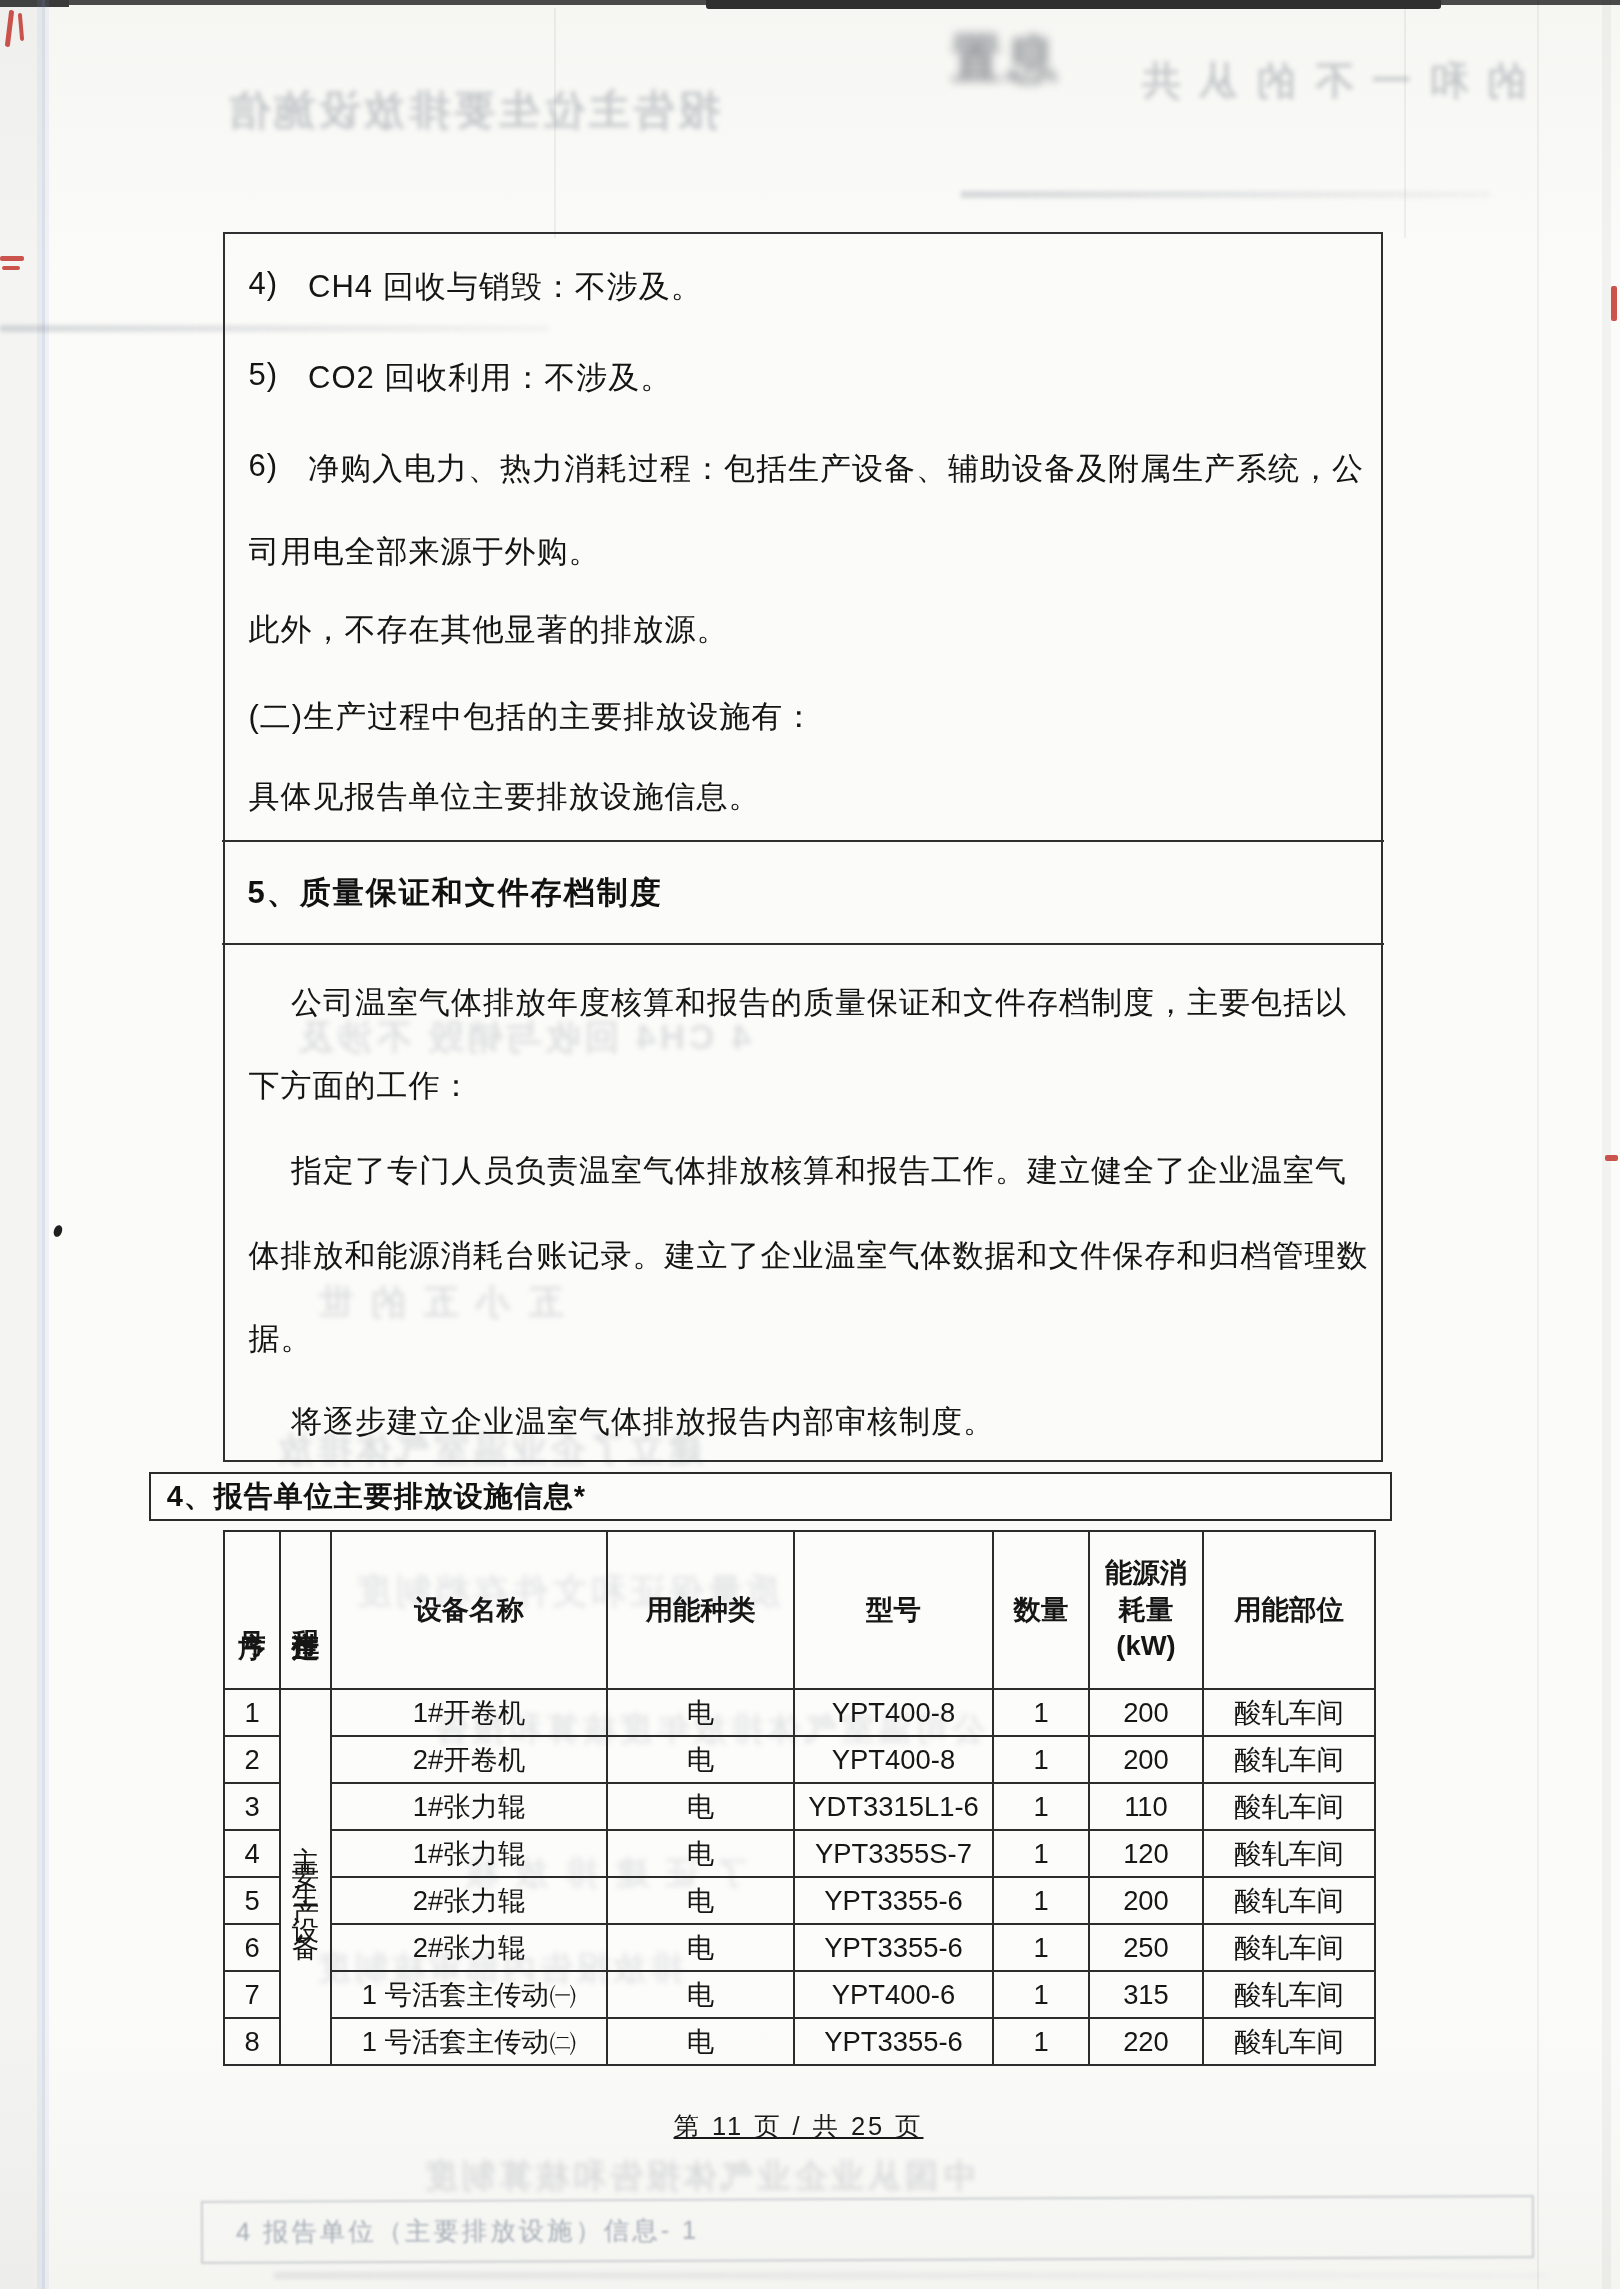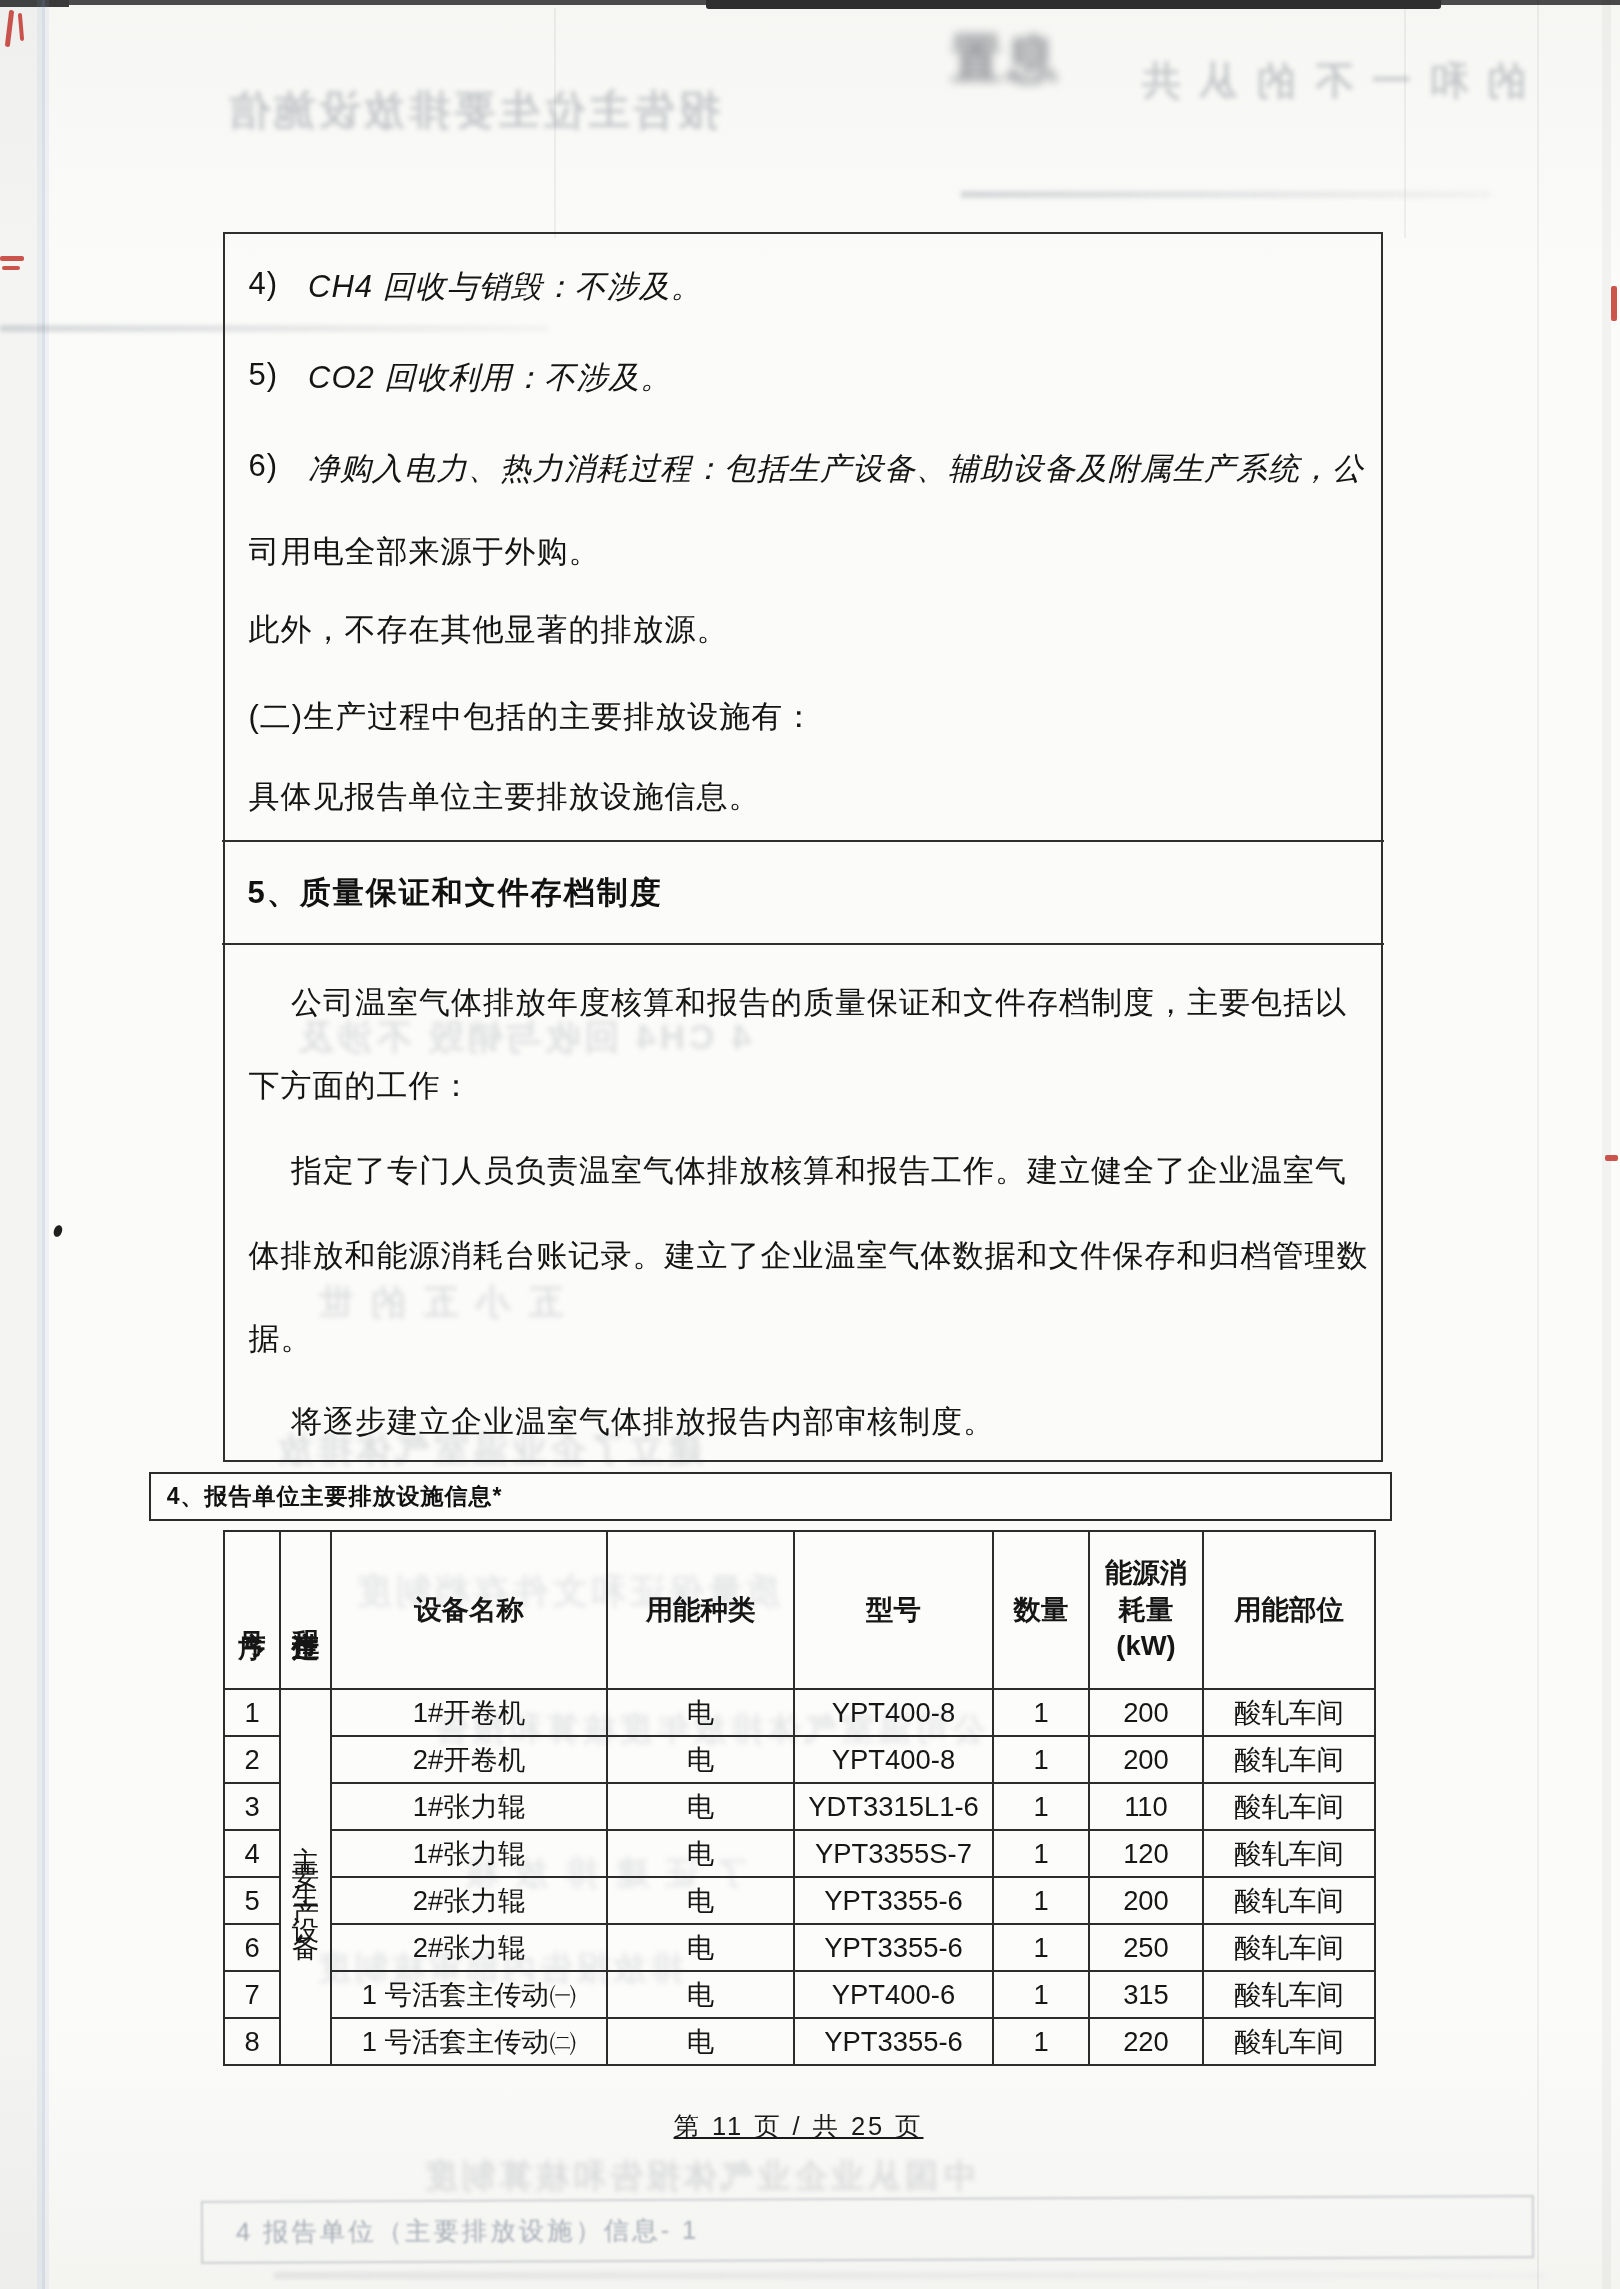--- a/index.html
+++ b/index.html
@@ -31,30 +31,30 @@
              border:2px solid rgba(115,125,140,.38);filter:blur(1.2px);transform:rotate(-.25deg);
              display:flex;align-items:center;padding-left:33px;color:#98a1ac;
              font-size:25.5px;letter-spacing:2.9px;opacity:.85;box-sizing:border-box;}
   .red-mark{position:absolute;background:#c2372f;opacity:.85;border-radius:2px;}
   .speck{position:absolute;background:#1f1f1f;border-radius:50%;}
   
   .main-box{left:223px;top:232px;width:1160px;height:1230px;border:2.9px solid #2f2f2f;box-sizing:border-box;}
   .line{position:absolute;left:23.5px;font-size:31px;color:#151515;letter-spacing:1px;white-space:nowrap;}
   .numline{display:flex;}
   .num{display:inline-block;width:37px;}
-  .ntext{margin-left:22.5px;font-style:italic;}
+  .ntext{margin-left:22.5px;}
   .indent{left:66px;}
   .heading-band{position:absolute;left:-2.9px;right:-2.9px;top:606px;height:105px;
     border-top:2.9px solid #2f2f2f;border-bottom:2.9px solid #2f2f2f;
     display:flex;align-items:center;padding-left:25.5px;box-sizing:border-box;}
   .heading-band .h{font-size:31px;font-weight:bold;letter-spacing:2px;color:#111;}
   
   .h4bar{left:149px;top:1472px;width:1243px;height:49px;border:2.9px solid #2b2b2b;box-sizing:border-box;
          display:flex;align-items:center;padding-left:15.7px;background:rgba(255,255,255,.35);}
-  .h4bar .h{font-size:23px;font-weight:bold;letter-spacing:1px;color:#111;}
+  .h4bar .h{font-size:29px;font-weight:bold;letter-spacing:1px;color:#111;}
   
   table.fac{position:absolute;left:223px;top:1530px;width:1151px;border-collapse:collapse;
             table-layout:fixed;border:2.9px solid #262626;background:rgba(255,255,255,.25);}
   table.fac th,table.fac td{border:2px solid #2c2c2c;text-align:center;vertical-align:middle;
             font-size:27.4px;color:#161616;padding:0 3.9px;overflow:hidden;}
   table.fac thead tr{height:158px;}
   table.fac tbody tr{height:47px;}
   th.vert,td.vert{writing-mode:vertical-rl;text-orientation:upright;}
   td.group-cell{letter-spacing:17.6px;font-size:27.4px;}
   th.energy{white-space:pre-line;line-height:1.35;}

